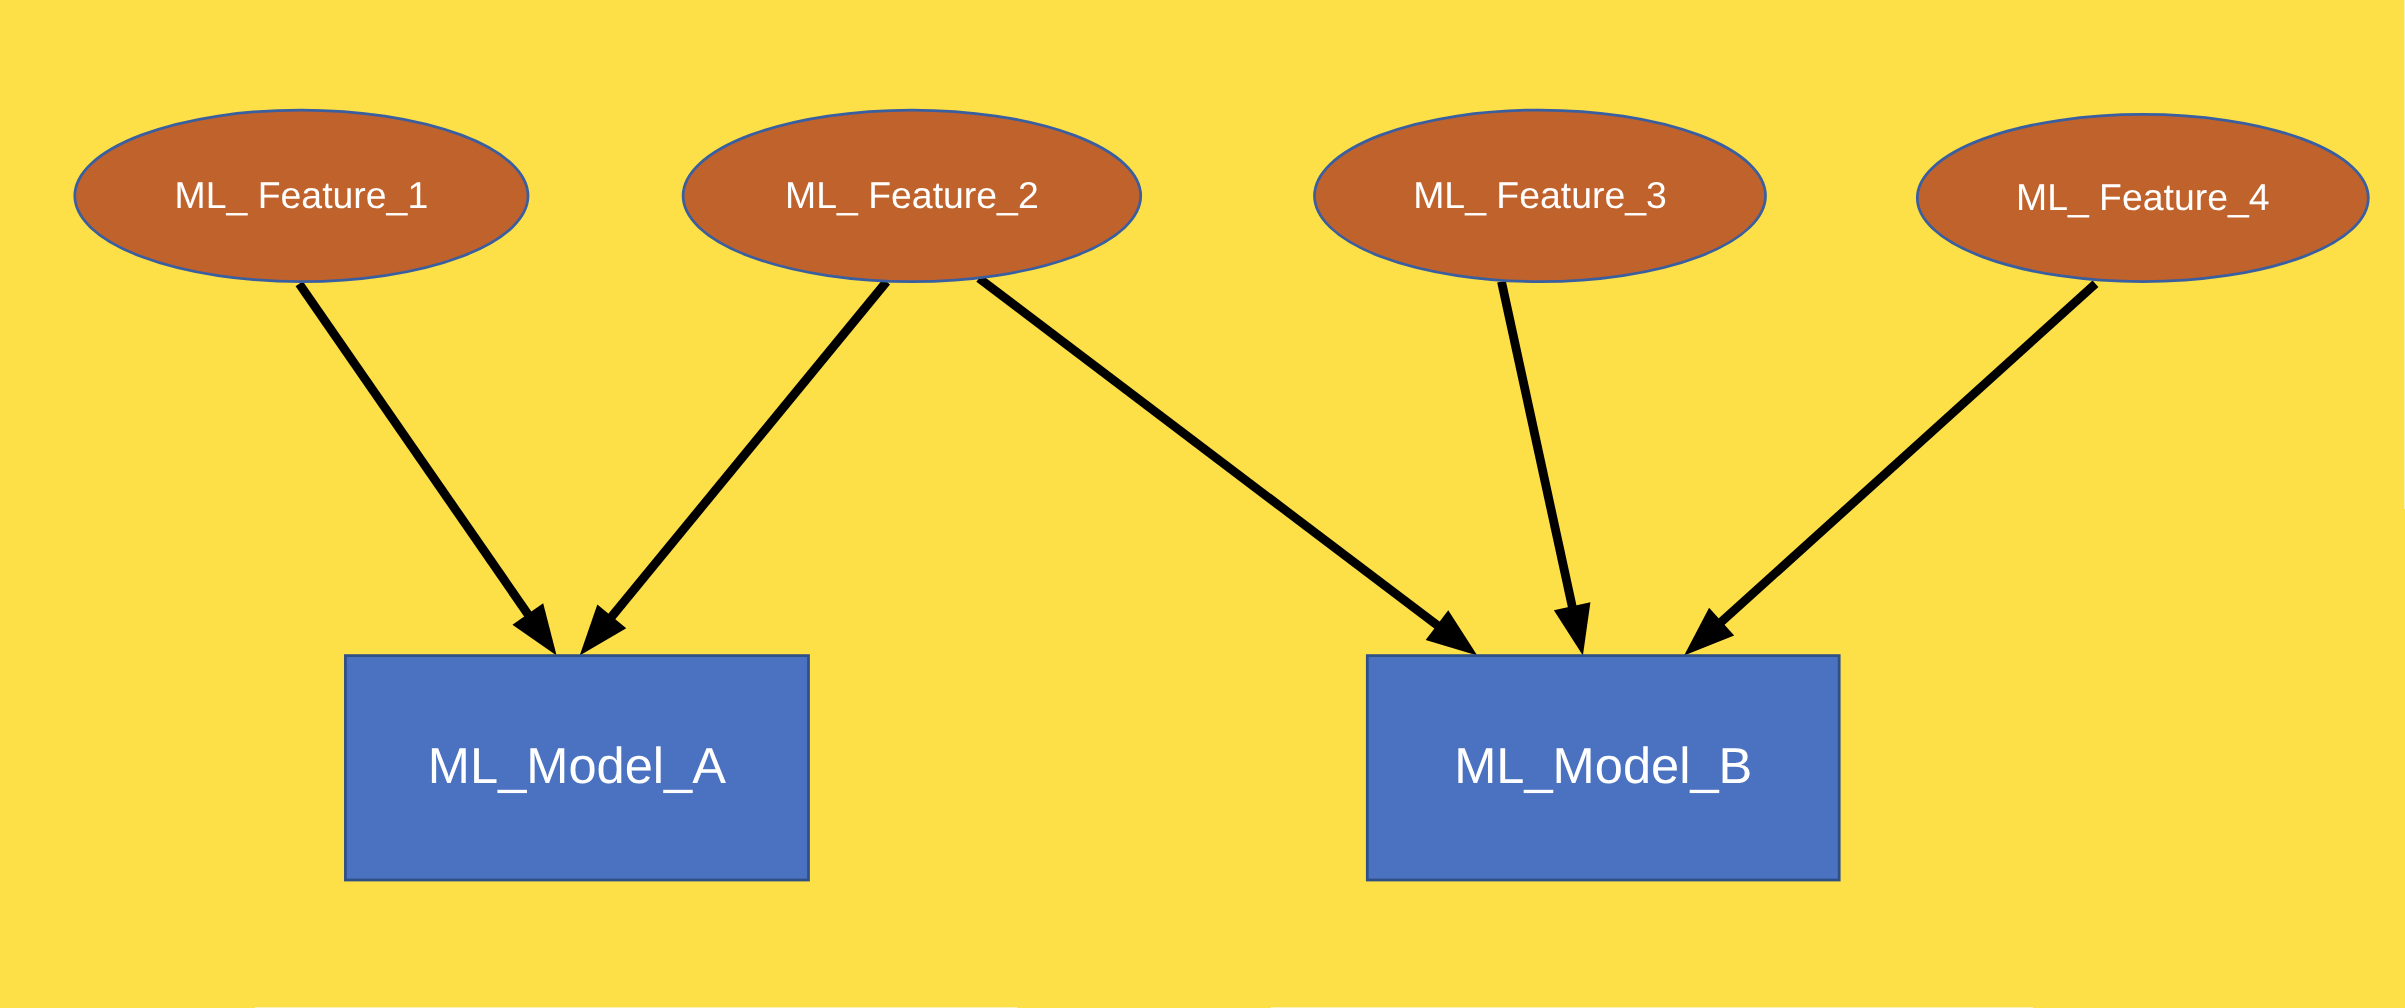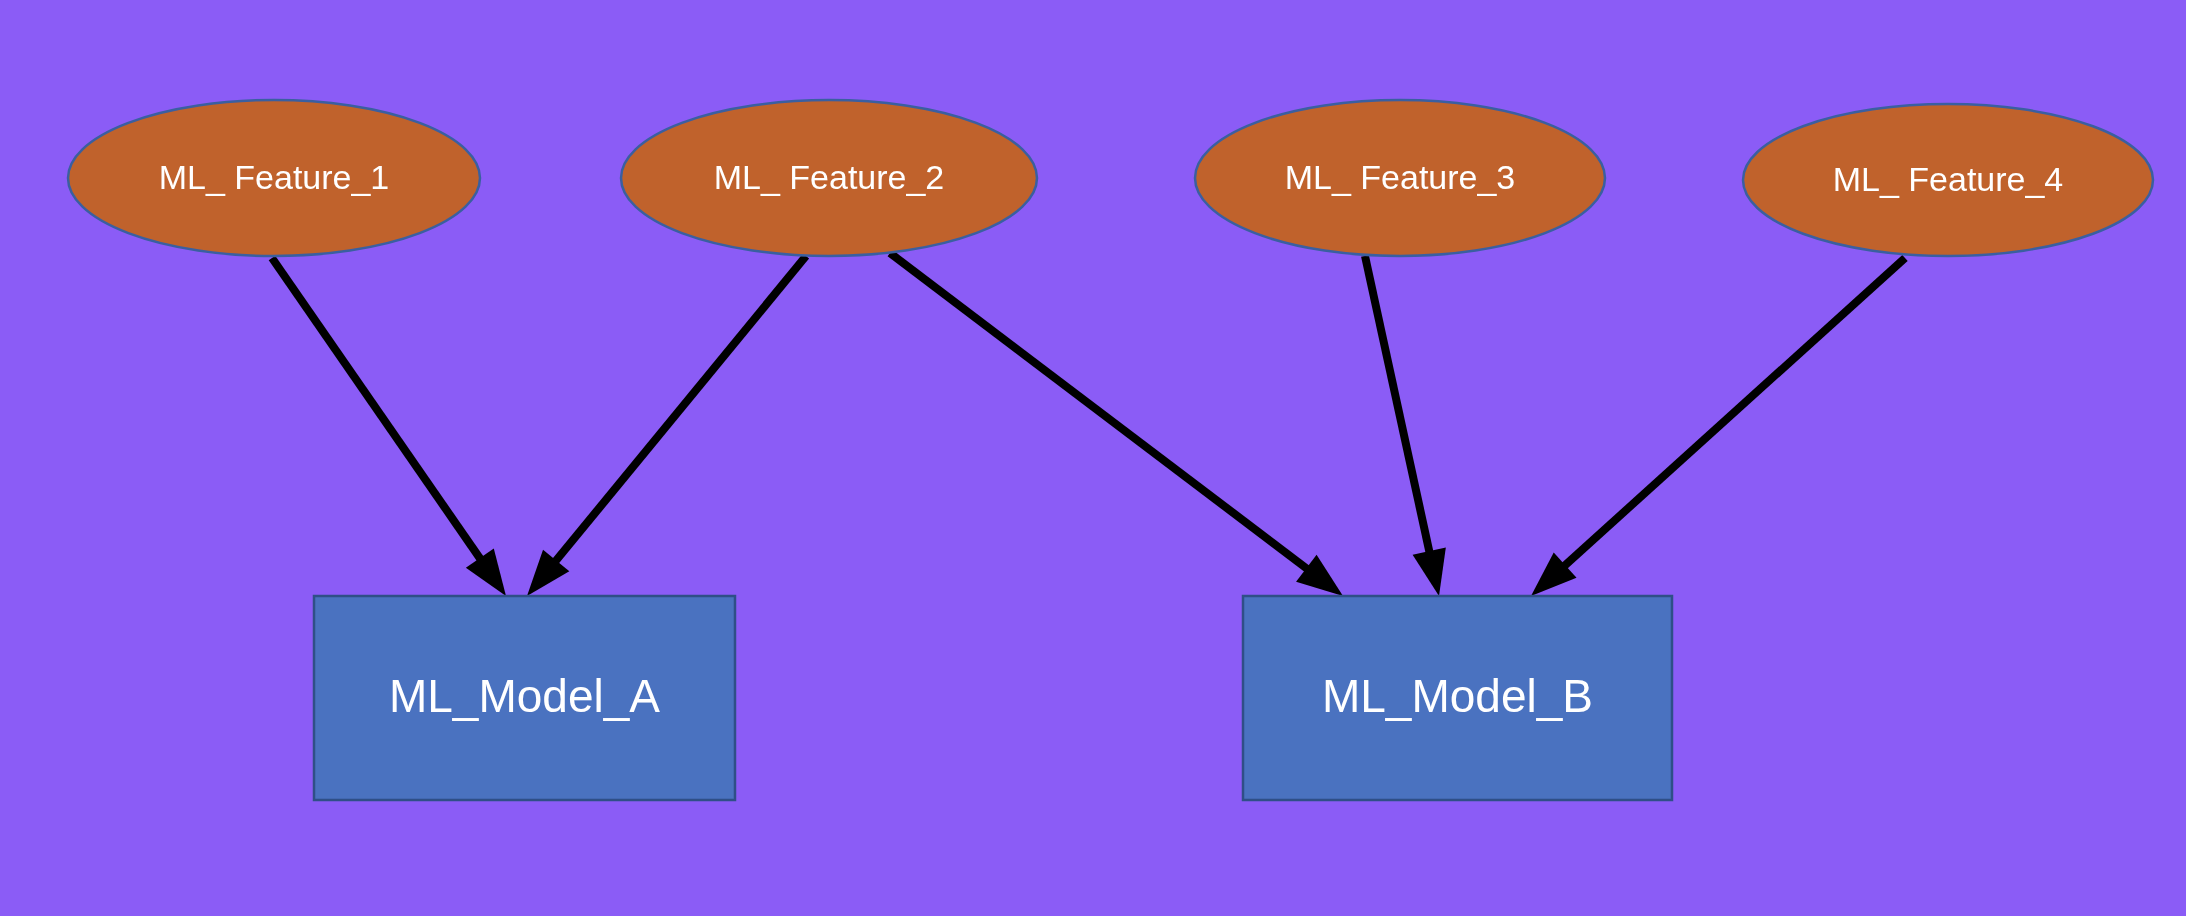--- a/index.html
+++ b/index.html
@@ -8,21 +8,21 @@
     padding: 0;
     background: #ffffff;
   }
   body {
     font-family: "Liberation Sans", sans-serif;
   }
   #diagram-canvas {
     position: relative;
     width: 2186px;
     height: 916px;
-    background: #8b5cf6;
+    background: #fde047;
     overflow: hidden;
   }
   #diagram-svg {
     position: absolute;
     top: 0;
     left: 0;
     width: 2186px;
     height: 916px;
     display: block;
   }

